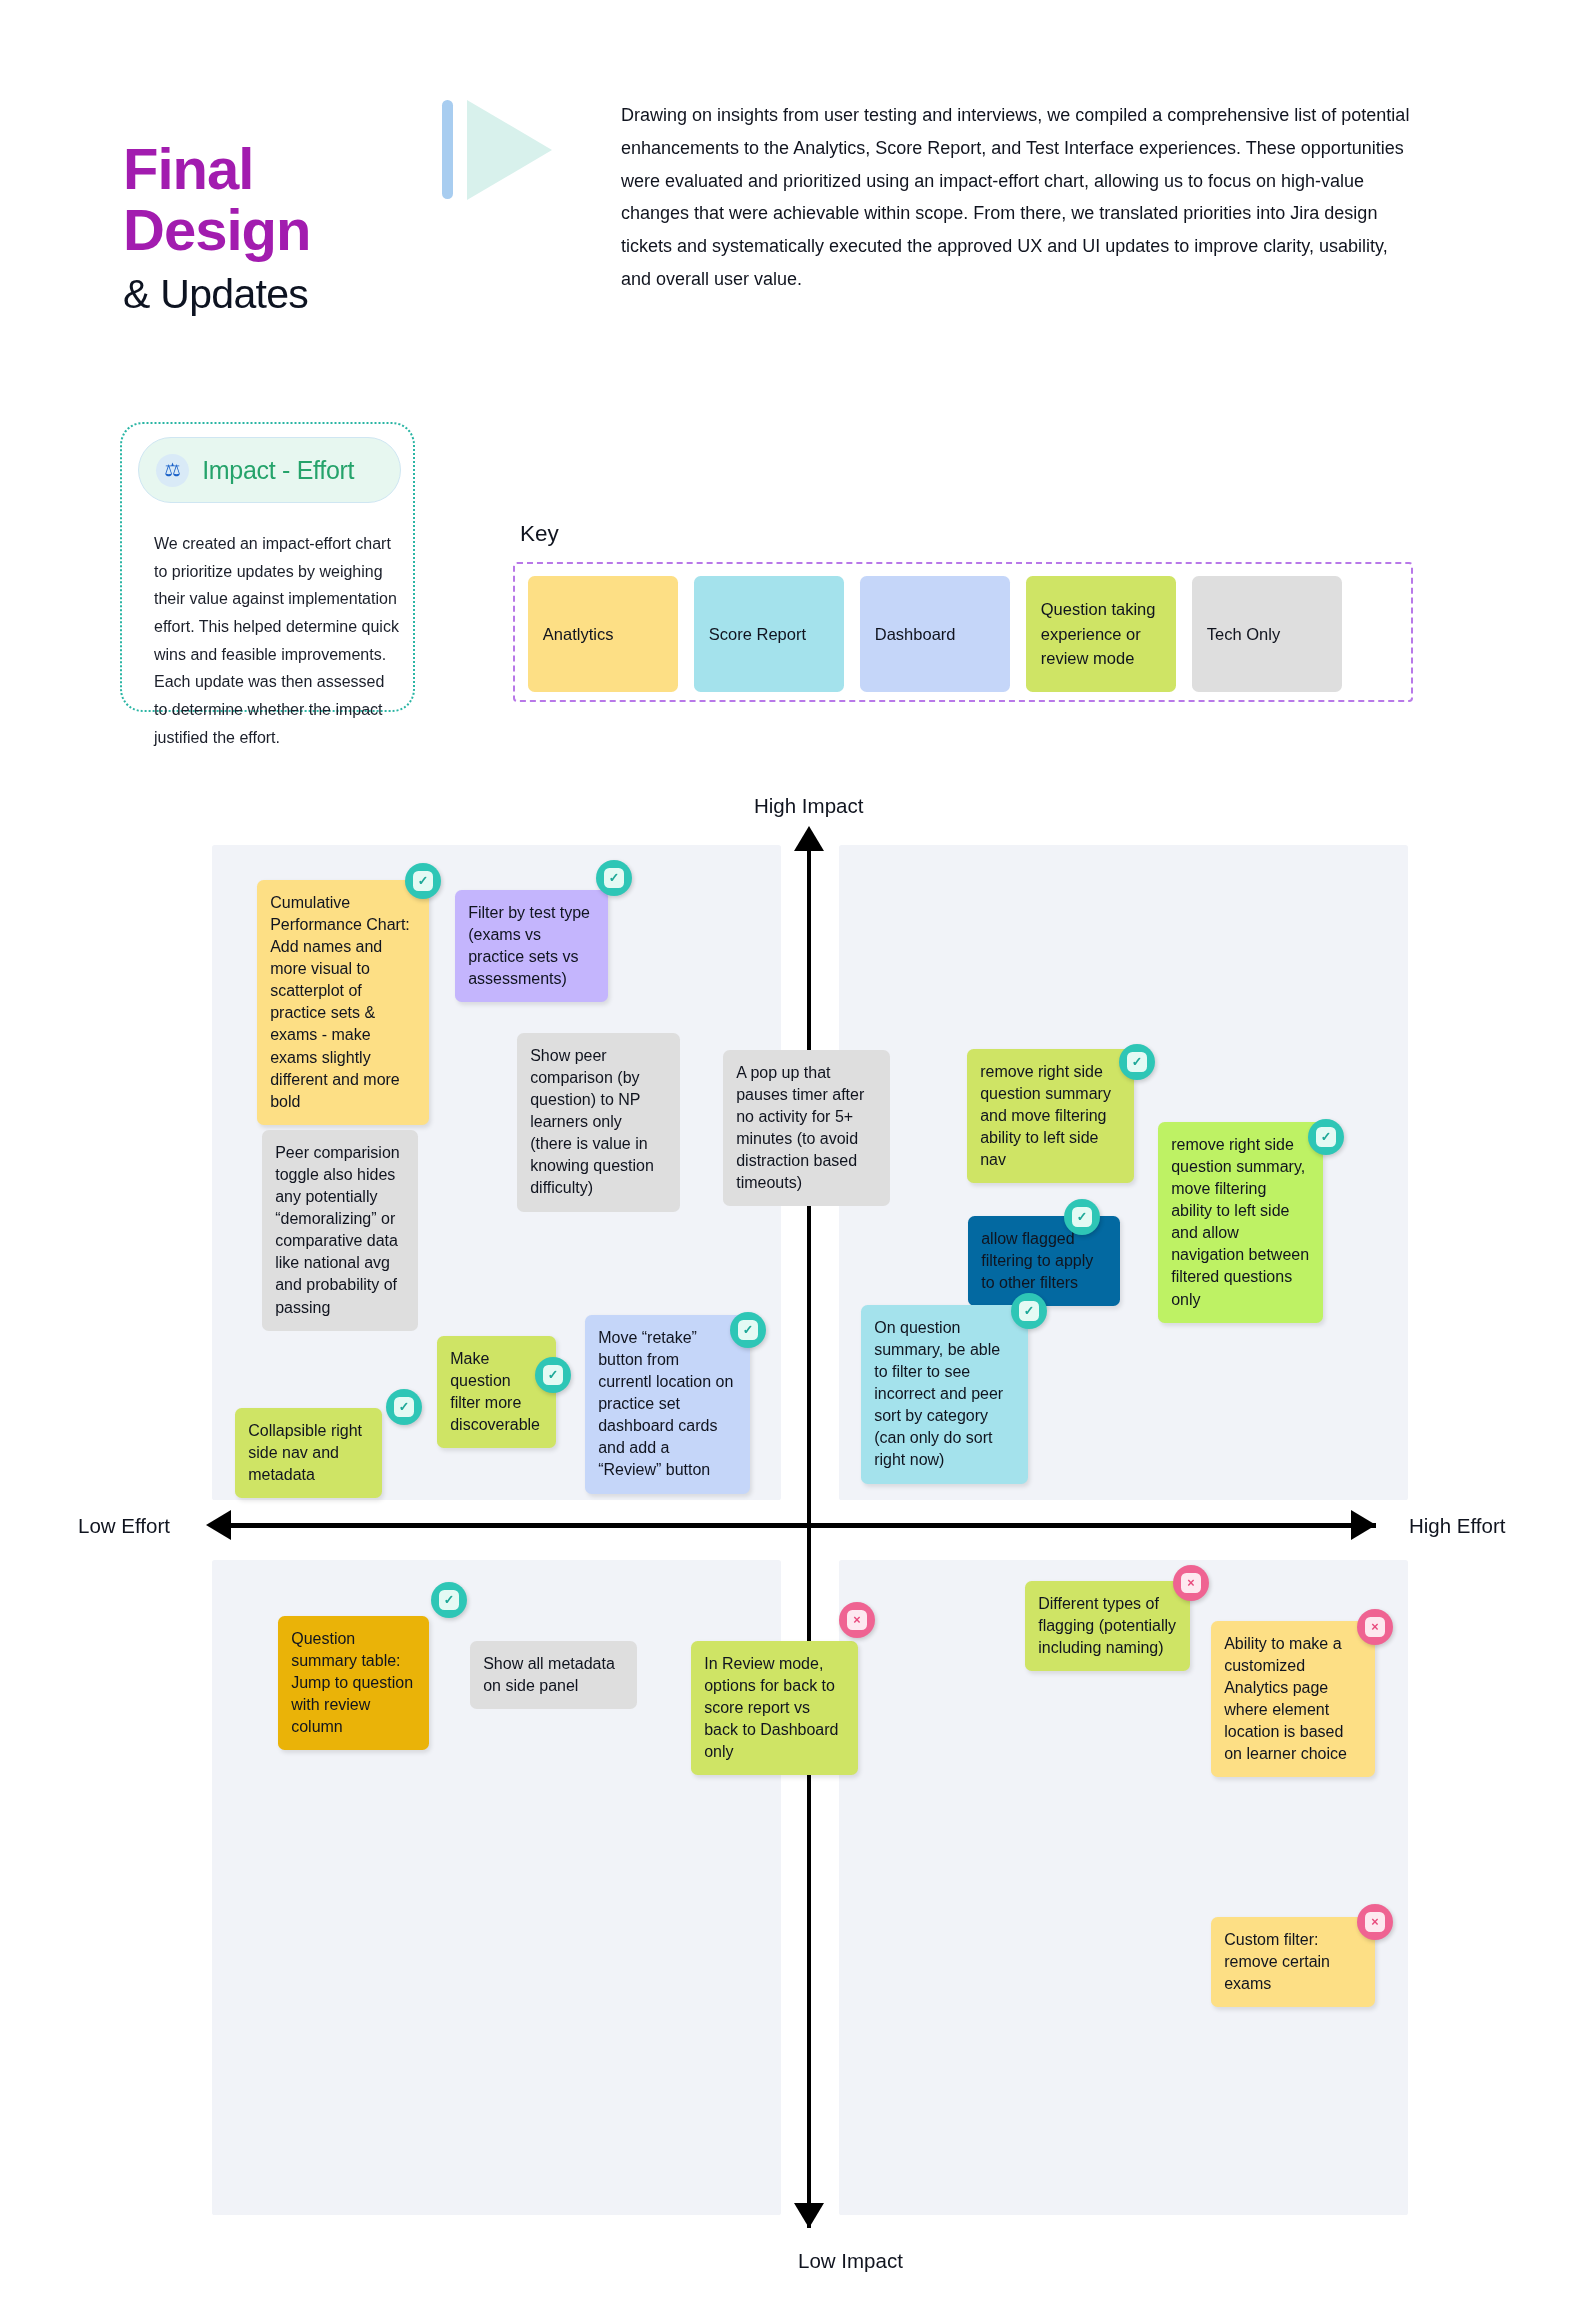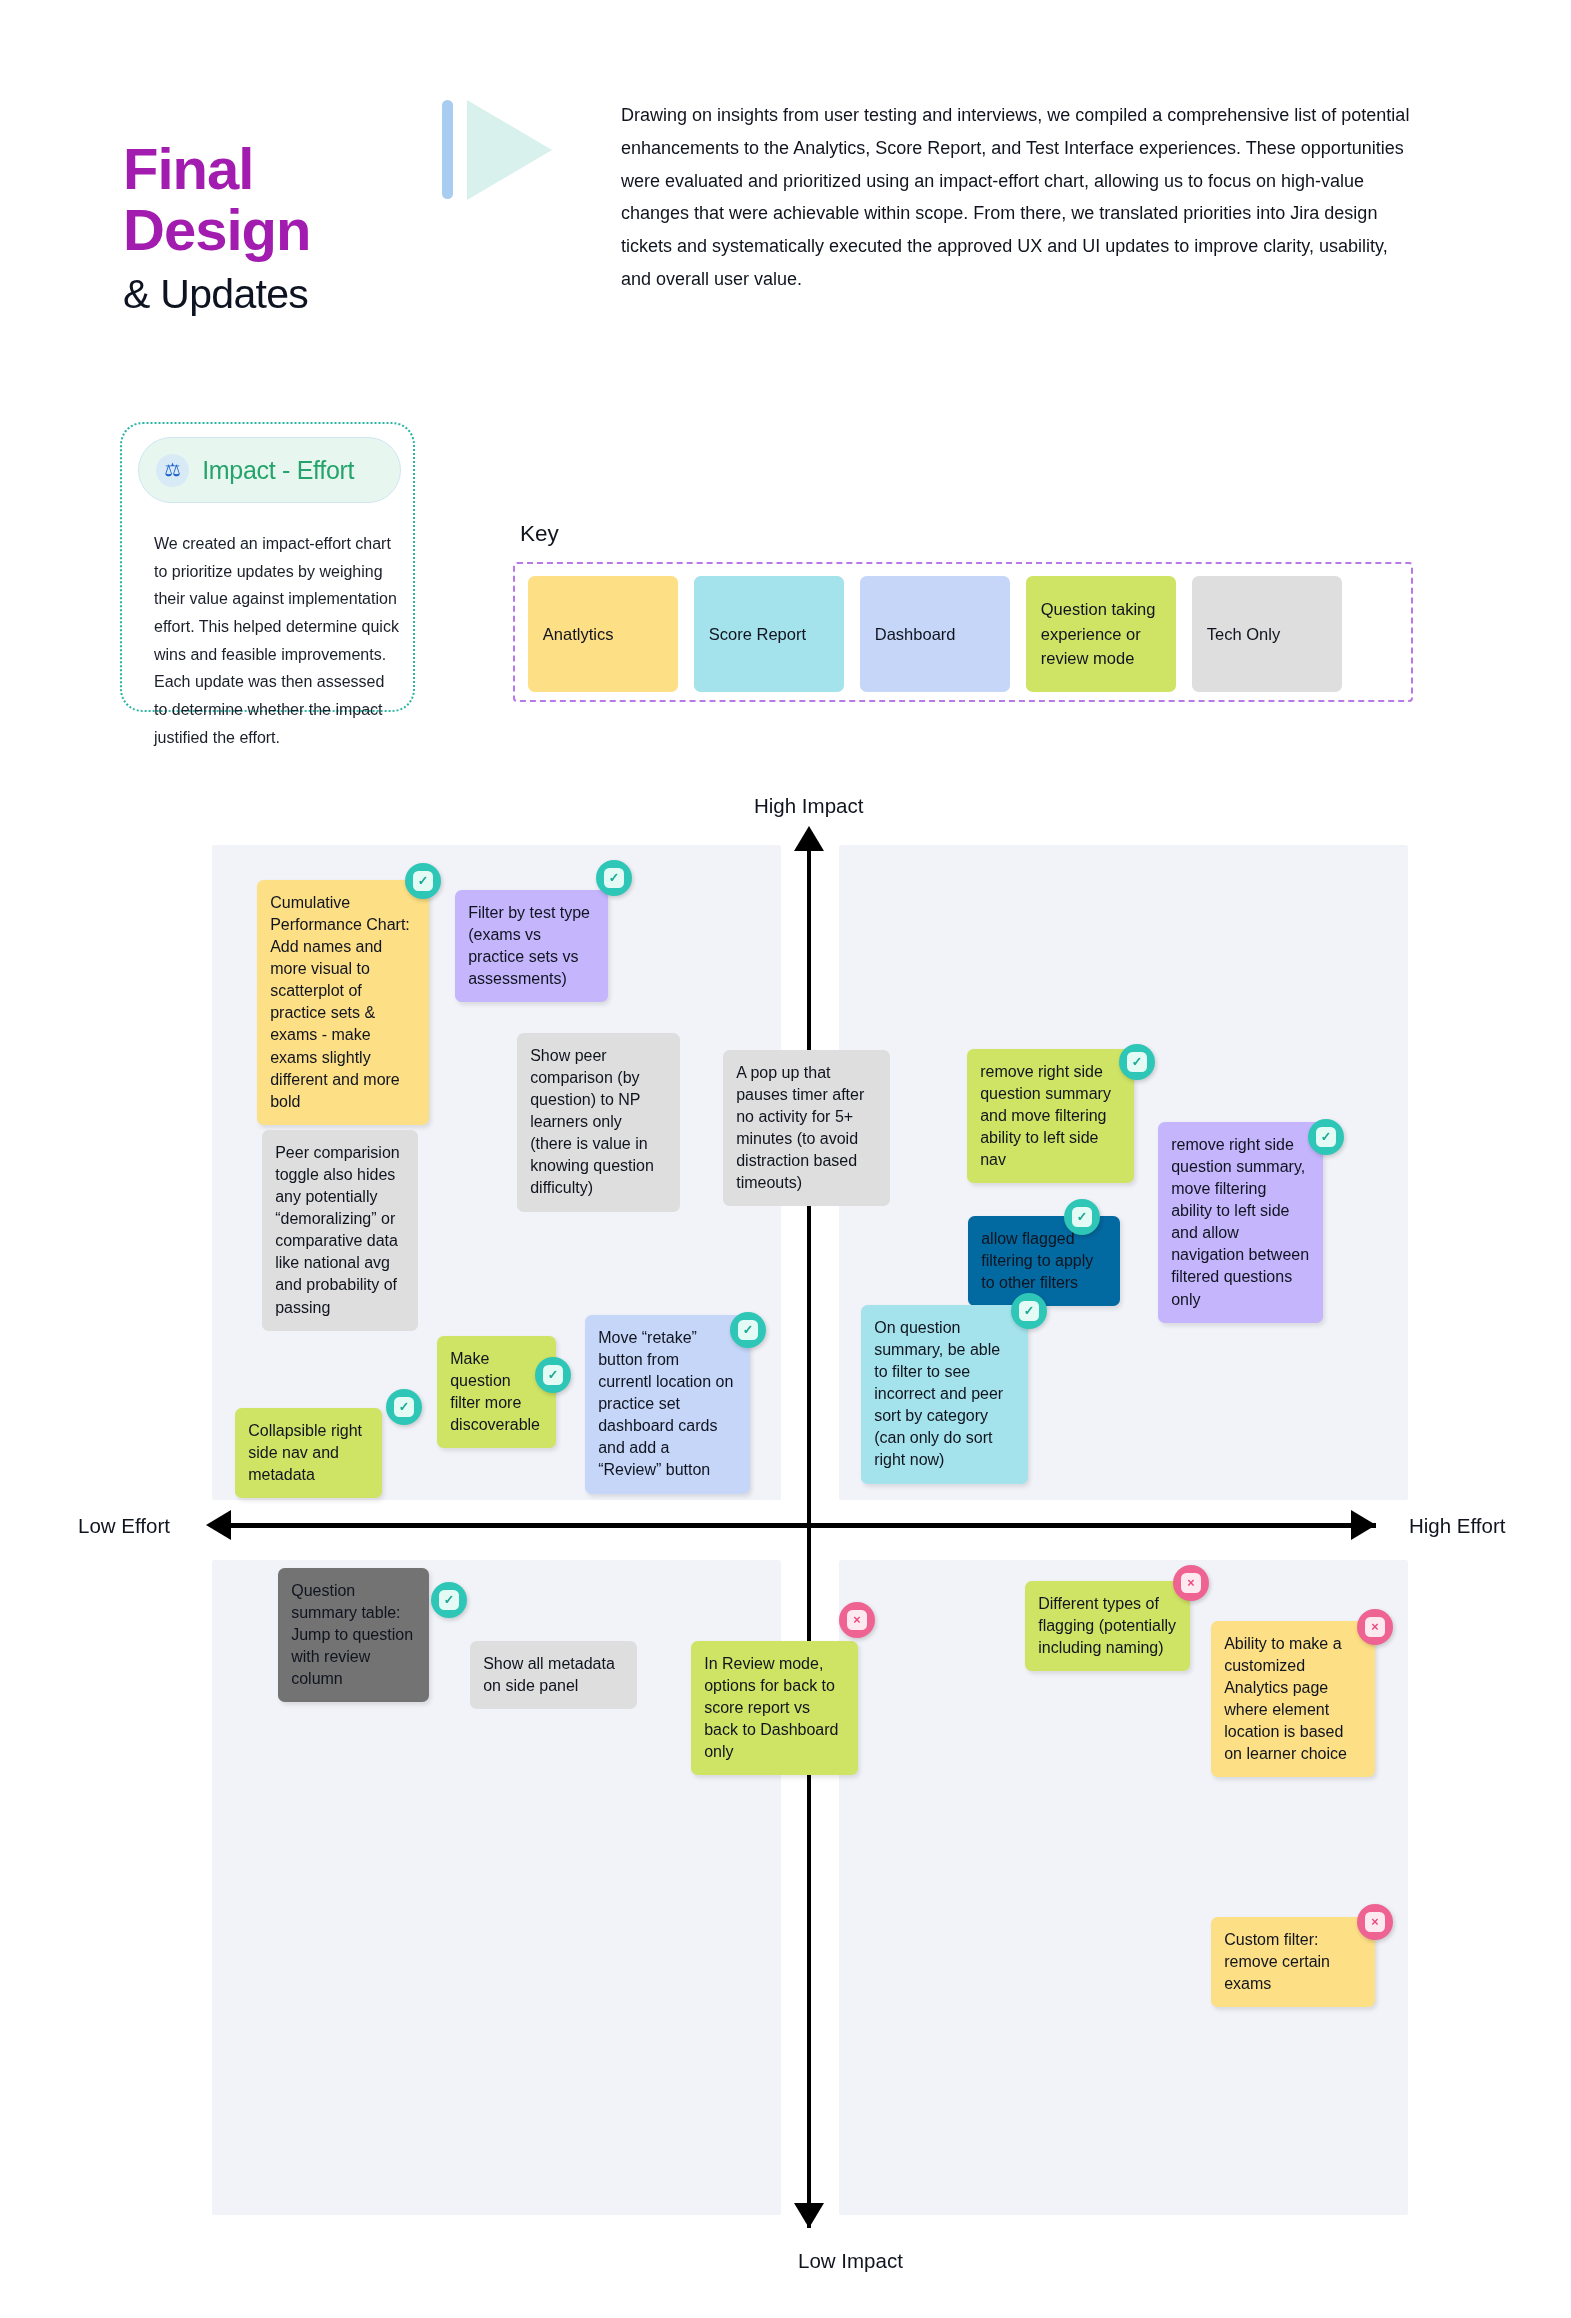--- a/index.html
+++ b/index.html
@@ -251,42 +251,42 @@
     <span class="badge-inner">✓</span>
   </div>
 
   <div class="note" style="left:967px;top:1049px;width:167px;background:#cfe465">
     <span>remove right side question summary and move filtering ability to left side nav</span>
   </div>
   <div class="badge badge-ok" style="left:1119px;top:1044px">
     <span class="badge-inner">✓</span>
   </div>
 
-  <div class="note" style="left:1158px;top:1122px;width:165px;background:#c4b5fd">
+  <div class="note" style="left:1158px;top:1122px;width:165px;background:#bef264">
     <span>remove right side question summary, move filtering ability to left side and allow navigation between filtered questions only</span>
   </div>
   <div class="badge badge-ok" style="left:1308px;top:1119px">
     <span class="badge-inner">✓</span>
   </div>
 
   <div class="note" style="left:968px;top:1216px;width:152px;background:#0369a1">
     <span>allow flagged filtering to apply to other filters</span>
   </div>
   <div class="badge badge-ok" style="left:1064px;top:1199px">
     <span class="badge-inner">✓</span>
   </div>
 
   <div class="note" style="left:861px;top:1305px;width:167px;background:#a4e2ec">
     <span>On question summary, be able to filter to see incorrect and peer sort by category (can only do sort right now)</span>
   </div>
   <div class="badge badge-ok" style="left:1011px;top:1293px">
     <span class="badge-inner">✓</span>
   </div>
 
-  <div class="note" style="left:278px;top:1568px;width:151px;background:#737373">
+  <div class="note" style="left:278px;top:1616px;width:151px;background:#eab308">
     <span>Question summary table: Jump to question with review column</span>
   </div>
   <div class="badge badge-ok" style="left:431px;top:1582px">
     <span class="badge-inner">✓</span>
   </div>
 
   <div class="note plain" style="left:470px;top:1641px;width:167px;background:#dedede">
     <span>Show all metadata on side panel</span>
   </div>
 

